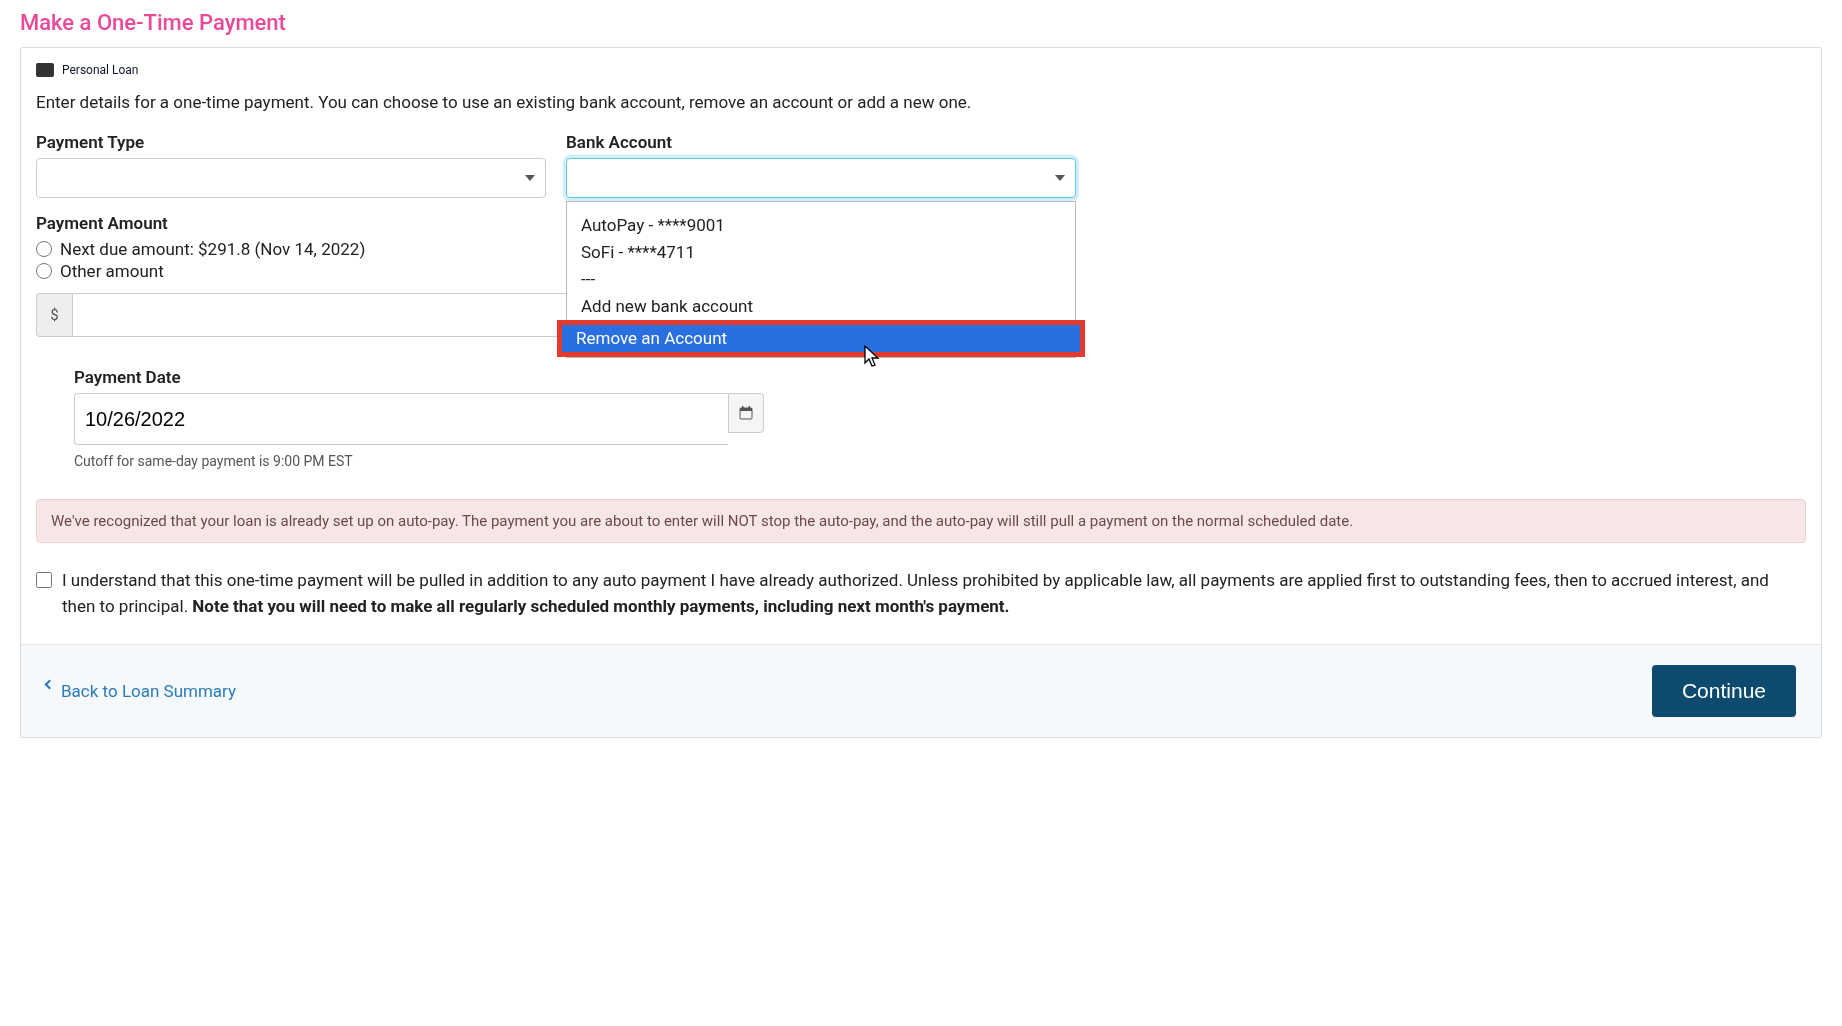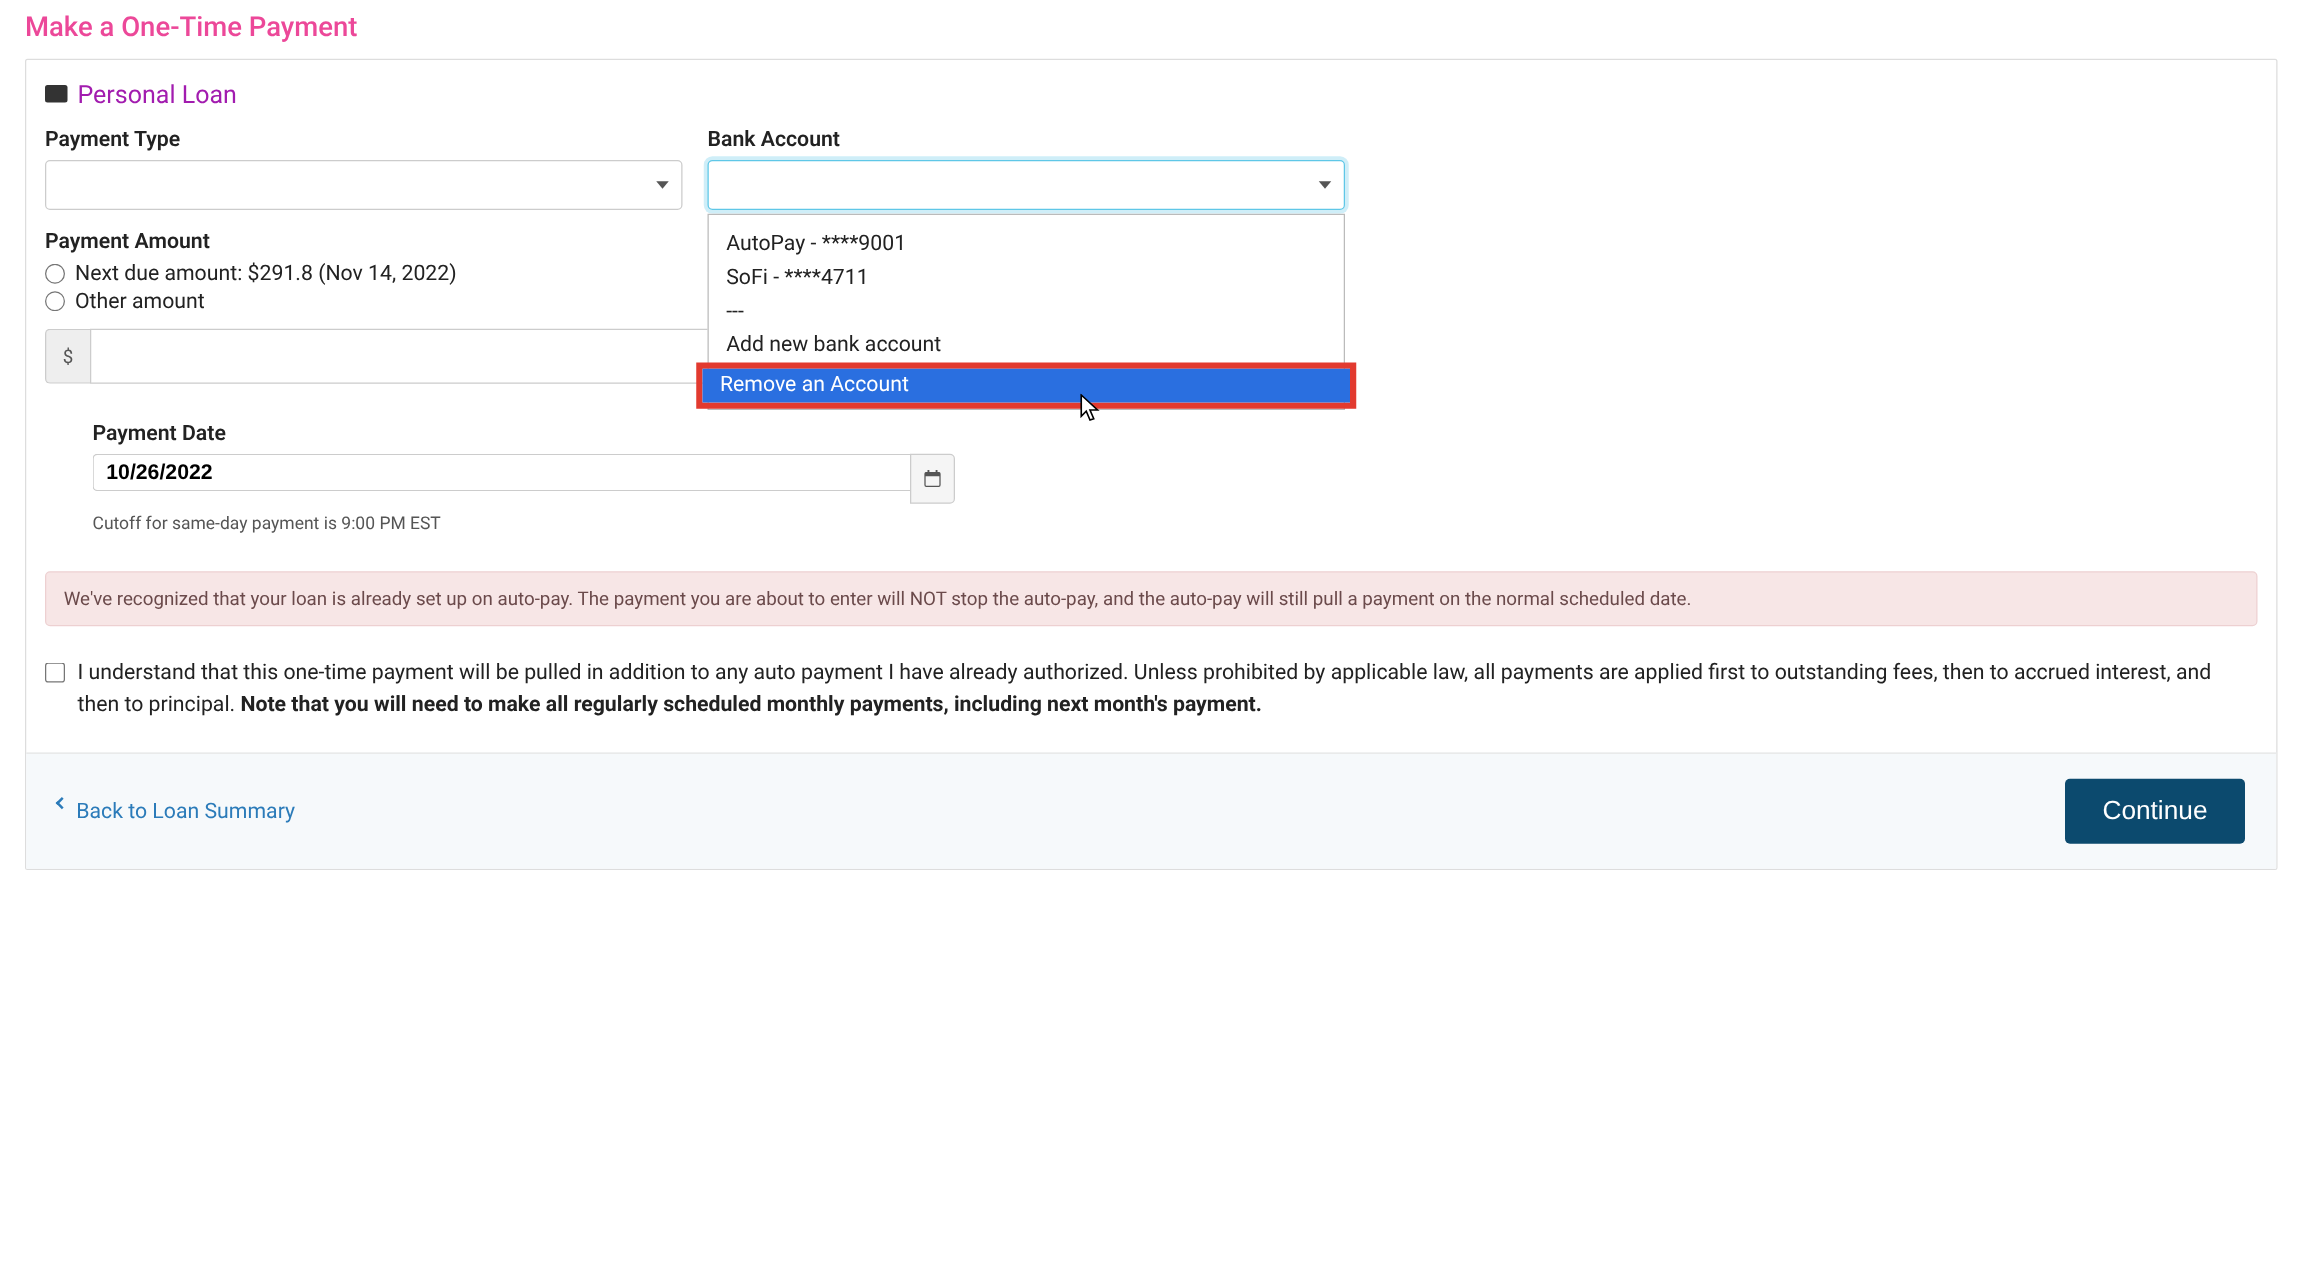--- a/index.html
+++ b/index.html
@@ -32,23 +32,23 @@
       margin-bottom: 15px;
     }
     .panel-header .icon-placeholder {
       width: 18px;
       height: 14px;
       background: #333;
       border-radius: 2px;
       display: inline-block;
     }
     .panel-header a {
-      color: #a21caf;
+      color: #0f172a;
       text-decoration: none;
-      font-size: 20px;
+      font-size: 12px;
     }
     .intro-text {
       font-size: 17px;
       color: #222;
       margin-bottom: 20px;
     }
     .form-row {
       display: flex;
       gap: 20px;
       margin-bottom: 10px;
@@ -159,27 +159,26 @@
     .date-section {
       margin-top: 30px;
       padding-left: 38px;
     }
     .date-wrap {
       display: flex;
       max-width: 690px;
     }
     .date-input {
       border: 1px solid #ccc;
-      height: 30px;
+      height: 52px;
       flex: 1;
       padding: 0 10px;
-      font-size: 17px;
+      font-size: 20px;
       border-radius: 4px 0 0 4px;
       border-right: none;
-      font-weight: bold;
     }
     .date-btn {
       border: 1px solid #ccc;
       width: 36px;
       height: 40px;
       background: #f5f5f5;
       border-radius: 0 4px 4px 0;
       display: flex;
       align-items: center;
       justify-content: center;
@@ -259,20 +258,21 @@
 <div class="page">
   <h1 class="page-title">Make a One-Time Payment</h1>
 
   <div class="panel">
 
     <div class="panel-header">
       <span class="icon-placeholder"></span>
       <a href="#">Personal Loan</a>
     </div>
 
+    <p class="intro-text">Enter details for a one-time payment. You can choose to use an existing bank account, remove an account or add a new one.</p>
 
     <div class="form-row">
       <div class="form-group">
         <label class="form-label">Payment Type</label>
         <div class="select-wrap">
           <span></span>
           <span class="caret"></span>
         </div>
       </div>
 

